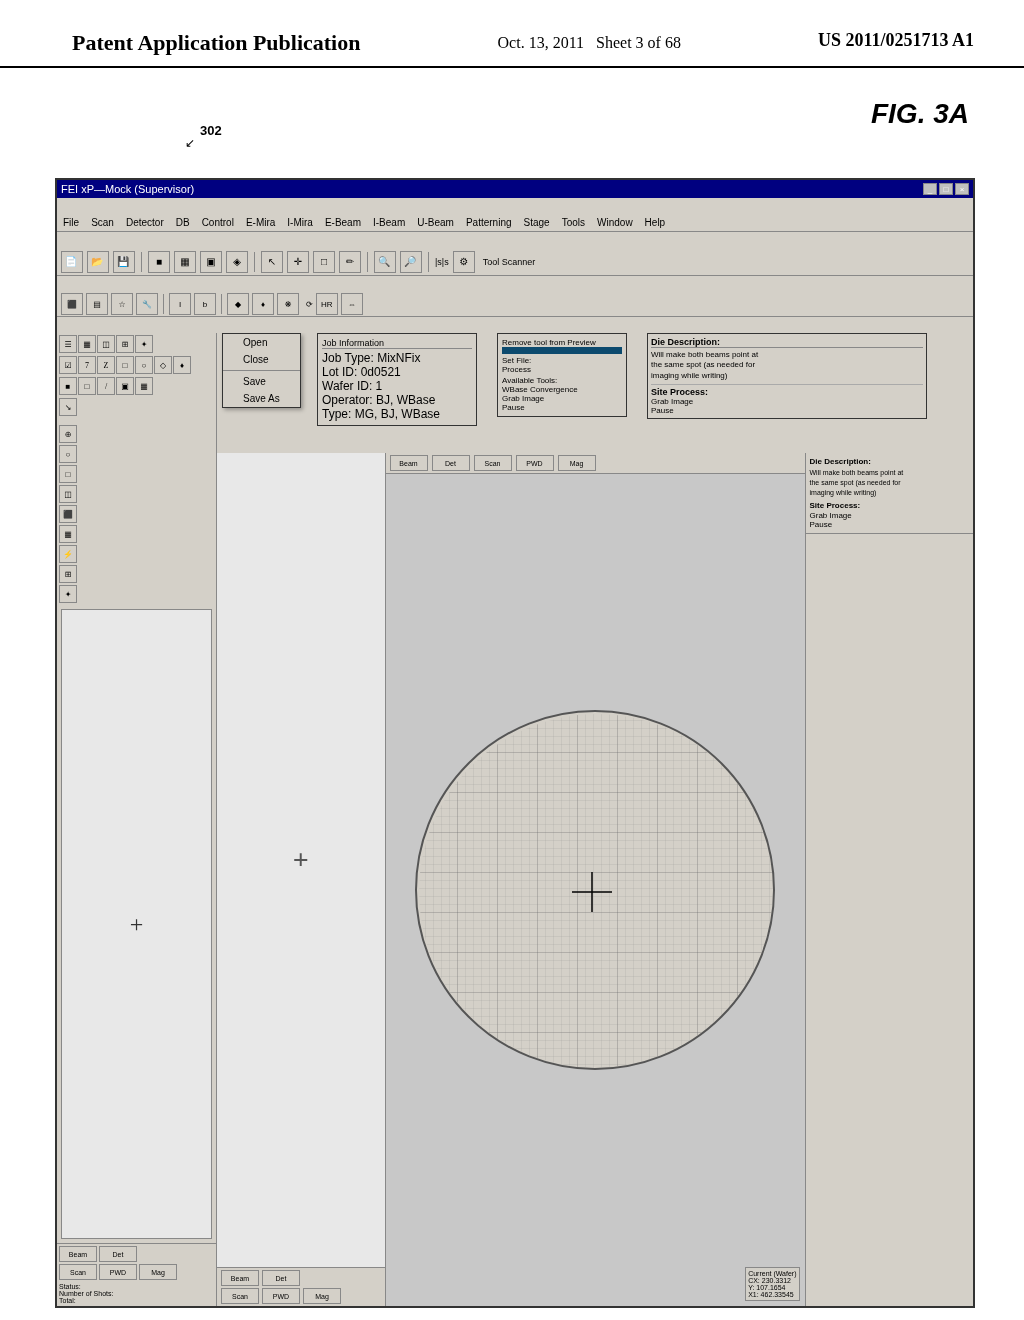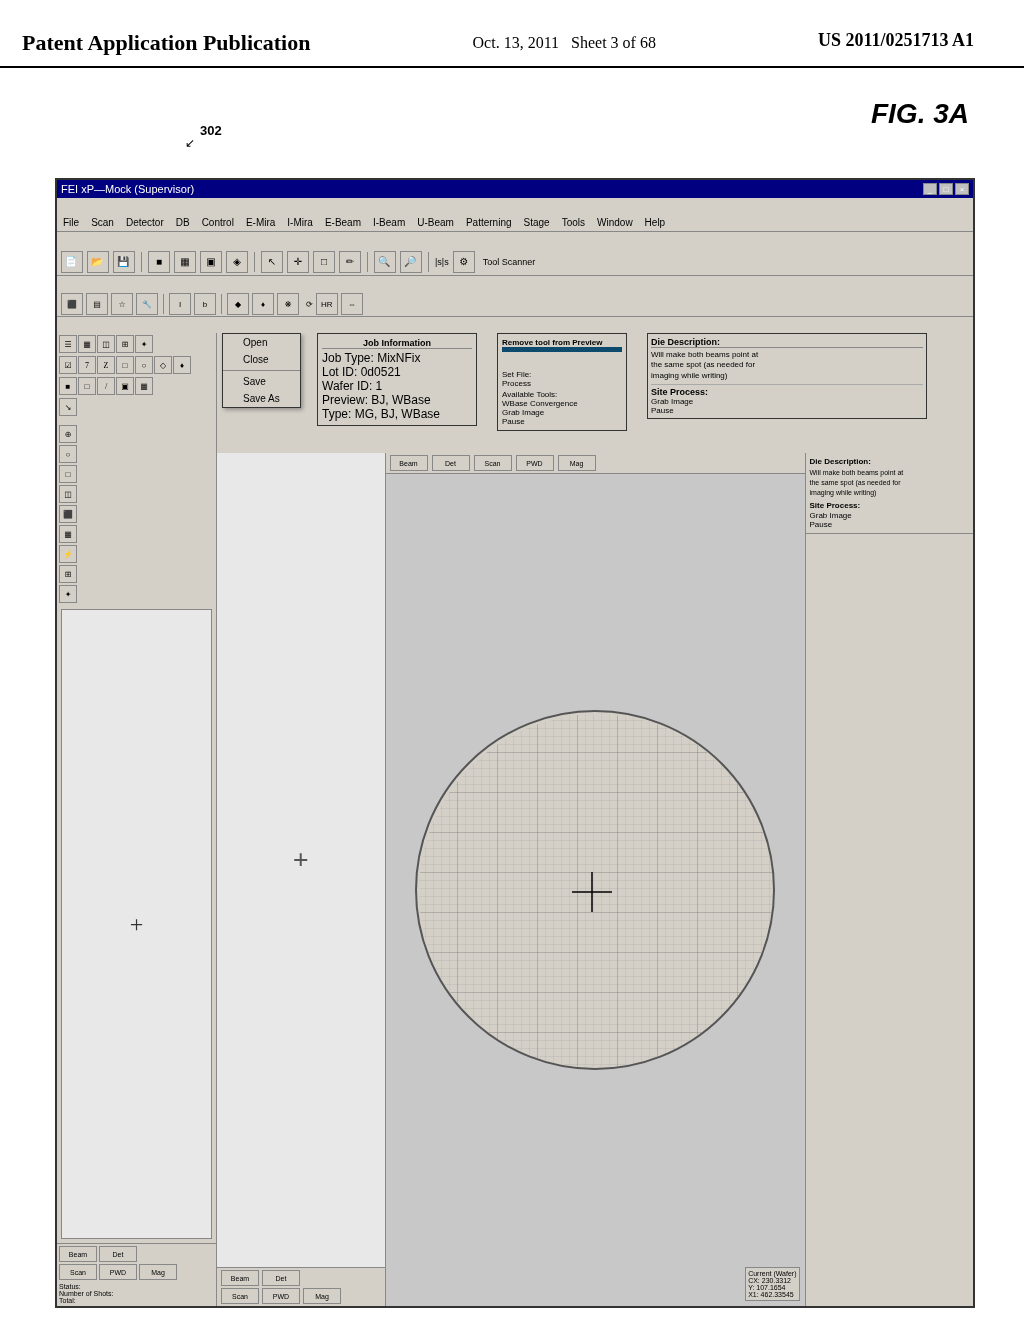--- a/index.html
+++ b/index.html
@@ -10,21 +10,21 @@
       font-family: 'Times New Roman', serif;
       overflow: hidden;
       position: relative;
     }
 
     
     .page-header {
       display: flex;
       justify-content: space-between;
       align-items: flex-start;
-      padding: 30px 50px 10px 22px;
+      padding: 30px 50px 10px 72px;
       border-bottom: 2px solid #000;
     }
     .header-left {
       font-size: 22px;
       font-weight: bold;
     }
     .header-center {
       font-size: 16px;
       margin-top: 4px;
     }
@@ -440,32 +440,32 @@
 
         <div class="open-dropdown" style="left:5px; top:0px;">
           <div class="open-dropdown-item">Open</div>
           <div class="open-dropdown-item">Close</div>
           <div class="open-dropdown-sep"></div>
           <div class="open-dropdown-item">Save</div>
           <div class="open-dropdown-item">Save As</div>
         </div>
 
         <div class="job-info-box" style="left:100px; top:0px; width:160px;">
-          <div style="font-weight:bold; border-bottom:1px solid #888; margin-bottom:2px;text-align:center;">Job Information</div>
+          <div style="font-weight:normal; border-bottom:1px solid #888; margin-bottom:2px;">Job Information</div>
           <div style="font-size:12px;">
             <div>Job Type: MixNFix</div>
             <div>Lot ID: 0d0521</div>
             <div>Wafer ID: 1</div>
-            <div>Preview: BJ, WBase</div>
+            <div>Operator: BJ, WBase</div>
             <div>Type: MG, BJ, WBase</div>
           </div>
         </div>
 
         <div class="tools-panel" style="left:280px; top:0px; width:130px;">
-          <div style="font-size:8px; font-weight:bold; border-bottom:5px solid #0c4a6e; margin-bottom:18px;">Remove tool from Preview</div>
+          <div style="font-size:8px; font-weight:normal; border-bottom:7px solid #0c4a6e; margin-bottom:2px;">Remove tool from Preview</div>
           <div style="font-size:8px;">Set File:</div>
           <div style="font-size:8px;">Process</div>
           <div style="font-size:8px; margin-top:2px;">Available Tools:</div>
           <div style="font-size:8px;">WBase Convergence</div>
           <div style="font-size:8px;">Grab Image</div>
           <div style="font-size:8px;">Pause</div>
         </div>
 
         <div class="right-top-box" style="left:430px; top:0px; width:280px;">
           <div style="font-weight:bold; border-bottom:1px solid #888; margin-bottom:2px; font-size:9px;">Die Description:</div>

